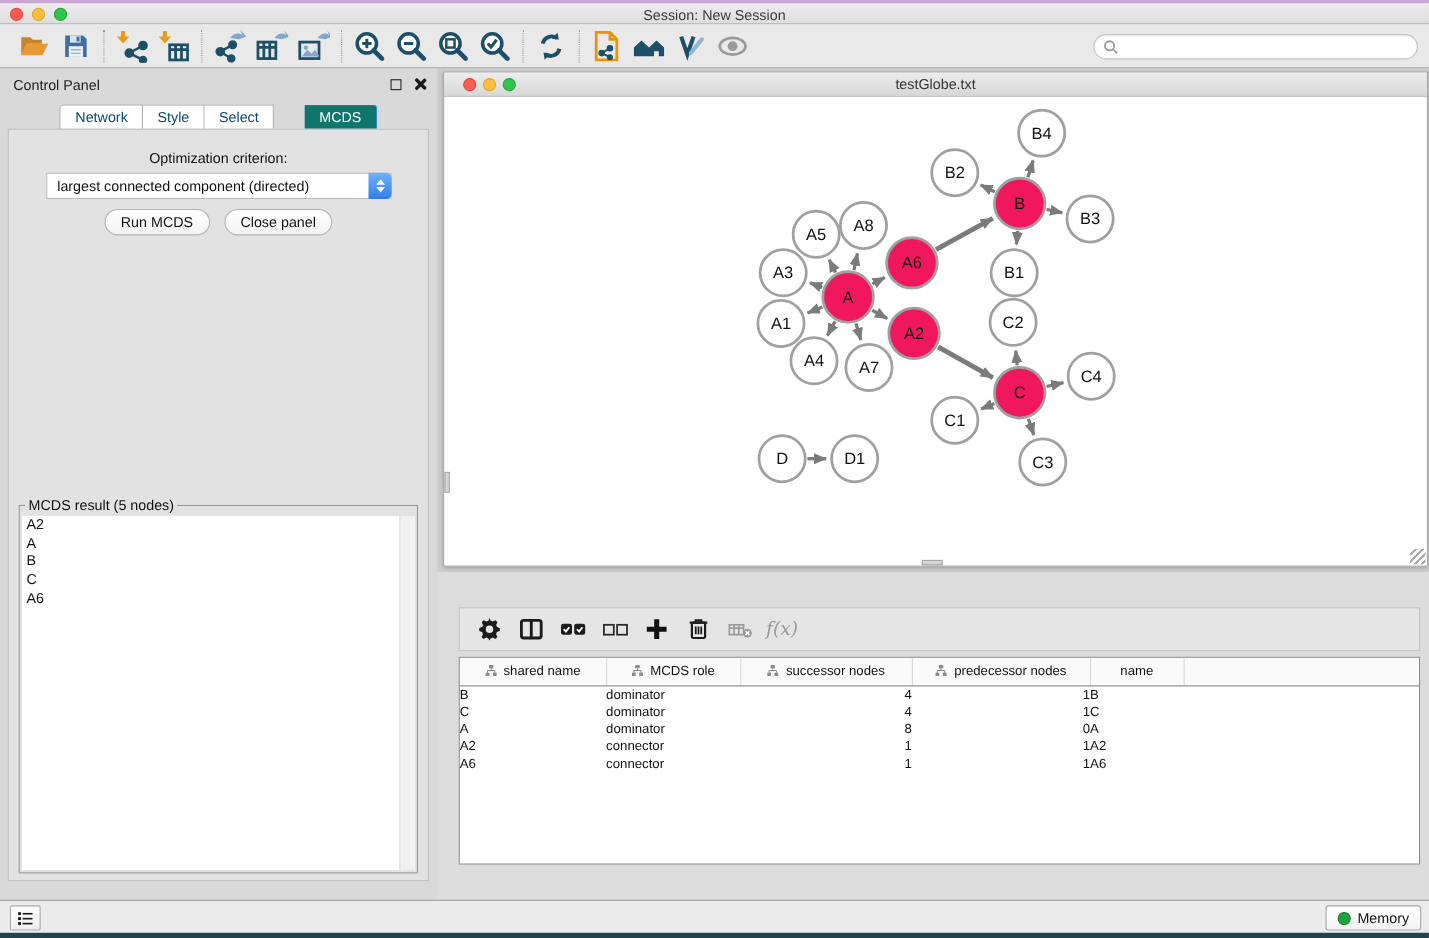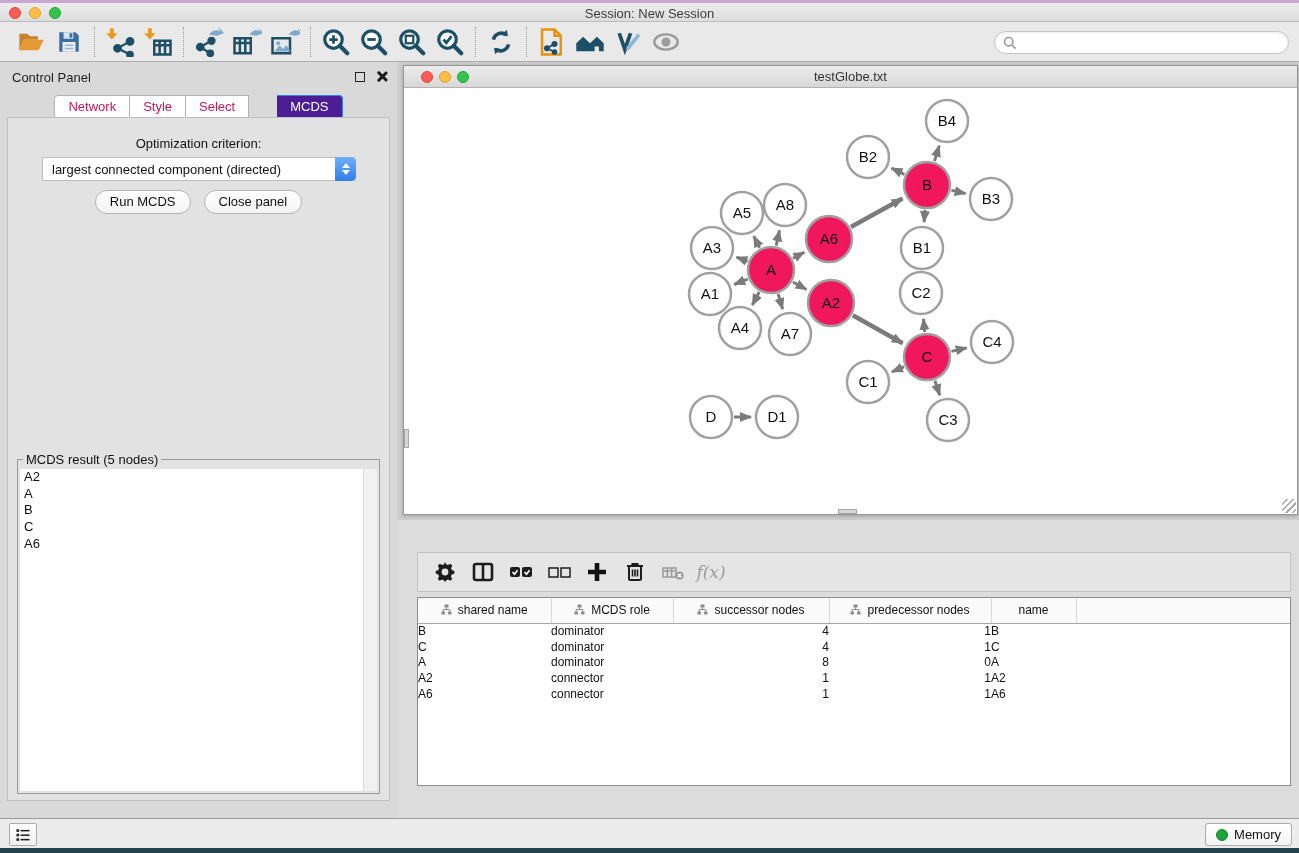--- a/index.html
+++ b/index.html
@@ -32,24 +32,24 @@
   #control-panel { position:absolute; left:0; top:62px; width:397px; height:756px; background:#d9d9d9; }
   .panel-head { position:absolute; left:0; right:0; top:0; height:28px; }
   .panel-head .ph-title { position:absolute; left:12px; top:8px; font-size:13px; color:#1d1d1d; }
   .ph-icons { position:absolute; right:10px; top:9px; display:flex; gap:11px; align-items:center; }
   .float-box { width:10px; height:10px; border:1.6px solid #222; display:inline-block; background:transparent; }
   .close-x { width:11px; height:11px; display:inline-block; position:relative; }
   .close-x:before,.close-x:after { content:""; position:absolute; left:5px; top:-1px; width:2.6px; height:13px; background:#1a1a1a; border-radius:1px; }
   .close-x:before { transform:rotate(45deg); } .close-x:after { transform:rotate(-45deg); }
 
   .seg-tabs { display:flex; justify-content:center; }
-  .seg-tab { font-size:13px; padding:3px 13px 4px; background:#fff; border:1px solid #b2b2b2; border-left:none; color:#be185d; cursor:default; }
+  .seg-tab { font-size:13px; padding:3px 13px 4px; background:#fff; border:1px solid #b2b2b2; border-left:none; color:#0c4a6e; cursor:default; }
   .seg-tab:first-child { border-left:1px solid #b2b2b2; border-radius:4px 0 0 4px; }
   .seg-tab:last-child { border-radius:0 4px 4px 0; }
-  .seg-tab.active { background:#4c1d95; border-color:#2e86dd; color:#fff;margin-left:28px; }
+  .seg-tab.active { background:#0f766e; border-color:#2e86dd; color:#fff;margin-left:28px; }
   #cp-tabs { position:absolute; left:0; right:0; top:33px; }
 
   #cp-content { position:absolute; left:7px; right:7px; top:55px; height:684px; background:#e2e2e2; border:1px solid #c0c0c0; }
   #opt-label { position:absolute; left:0; right:0; top:18px; text-align:center; font-size:13px; color:#111; }
   #criterion-select { position:absolute; left:34px; top:39px; width:314px; height:24px; background:#fff;
     border:1px solid #bdbdbd; border-radius:1px; display:flex; align-items:center; }
   #criterion-select .sel-text { flex:1; font-size:13px; padding-left:9px; color:#111; white-space:nowrap; }
   #criterion-select .sel-stepper { width:21px; height:24px; margin-right:-1px; border-radius:0 5px 5px 0;
     background:linear-gradient(#6fb1f9,#2f7de9); display:flex; flex-direction:column; align-items:center; justify-content:center; gap:2px; }
   .chev { width:0; height:0; border-left:4px solid transparent; border-right:4px solid transparent; }

